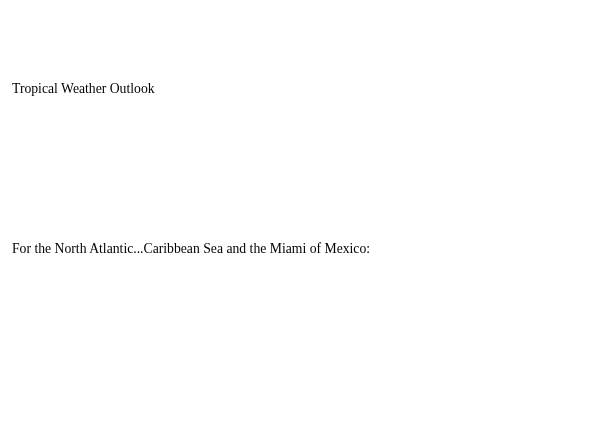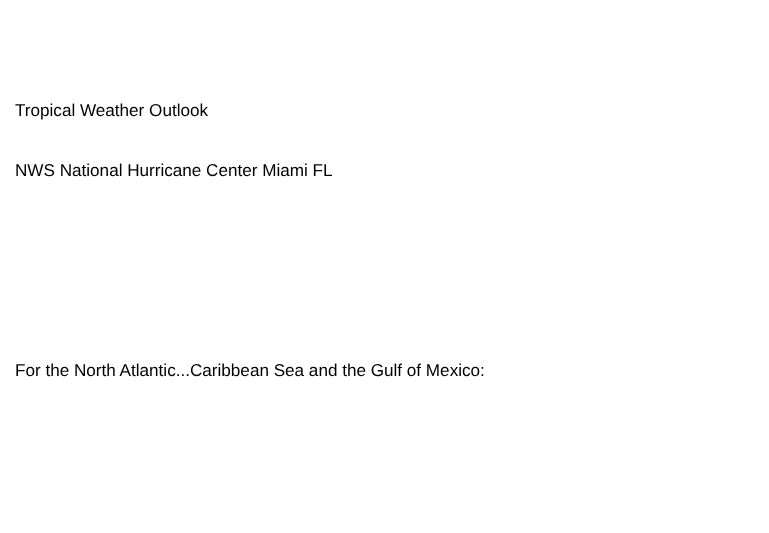--- a/index.html
+++ b/index.html
@@ -10,46 +10,45 @@
   body {
     width: 615px;
     height: 426px;
     overflow: hidden;
   }
   .doc {
     box-sizing: border-box;
     width: 615px;
     height: 426px;
     padding: 1px 0 0 12px;
-    font-family: Liberation Sans, sans-serif;
+    font-family: Liberation Serif, serif;
     font-size: 13.7px;
     line-height: 16px;
     color: #000000;
     white-space: pre;
   }
   .line, .block {
     white-space: pre;
   }
   .gap {
     height: 16px;
   }
 </style>
 </head>
 <body>
 
 <main class="doc">
 
   <header>
     <div class="line">Tropical Weather Outlook</div>
-    <div class="line">NWS National Hurricane Center Miami FL</div>
   </header>
 
   <div class="gap"></div>
 
-  <div class="line">For the North Atlantic...Caribbean Sea and the Gulf of Mexico:</div>
+  <div class="line">For the North Atlantic...Caribbean Sea and the Miami of Mexico:</div>
 
   <div class="gap"></div>
 
   
 
   
 
   
 
 </main>

